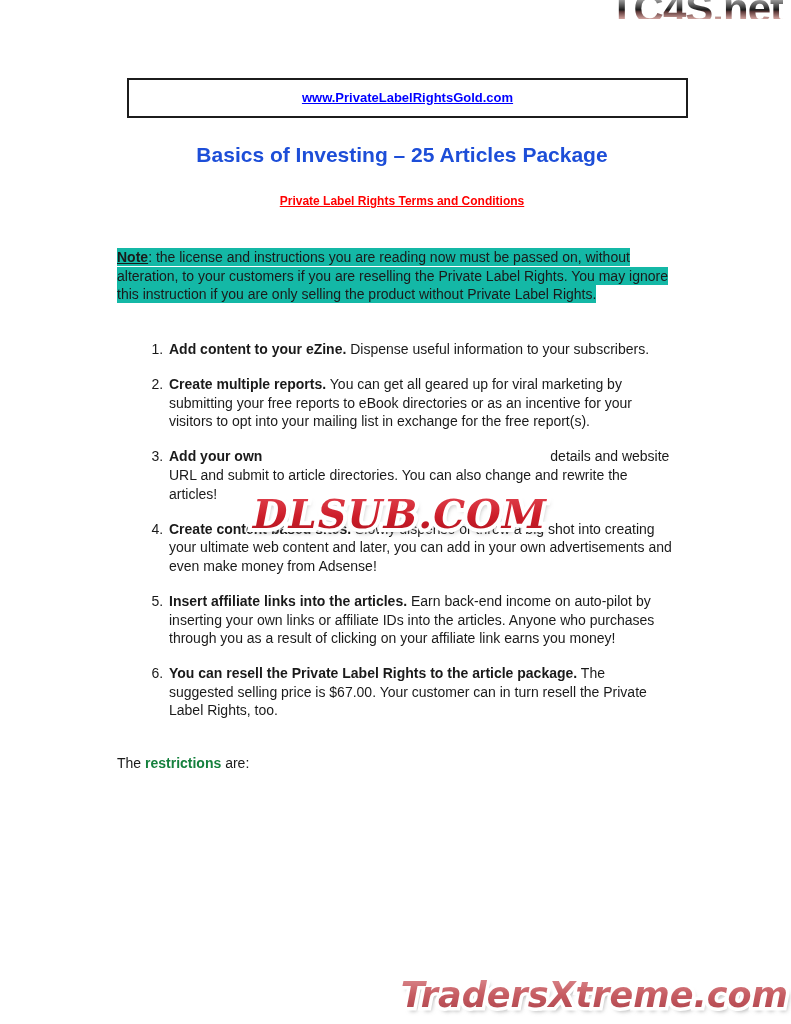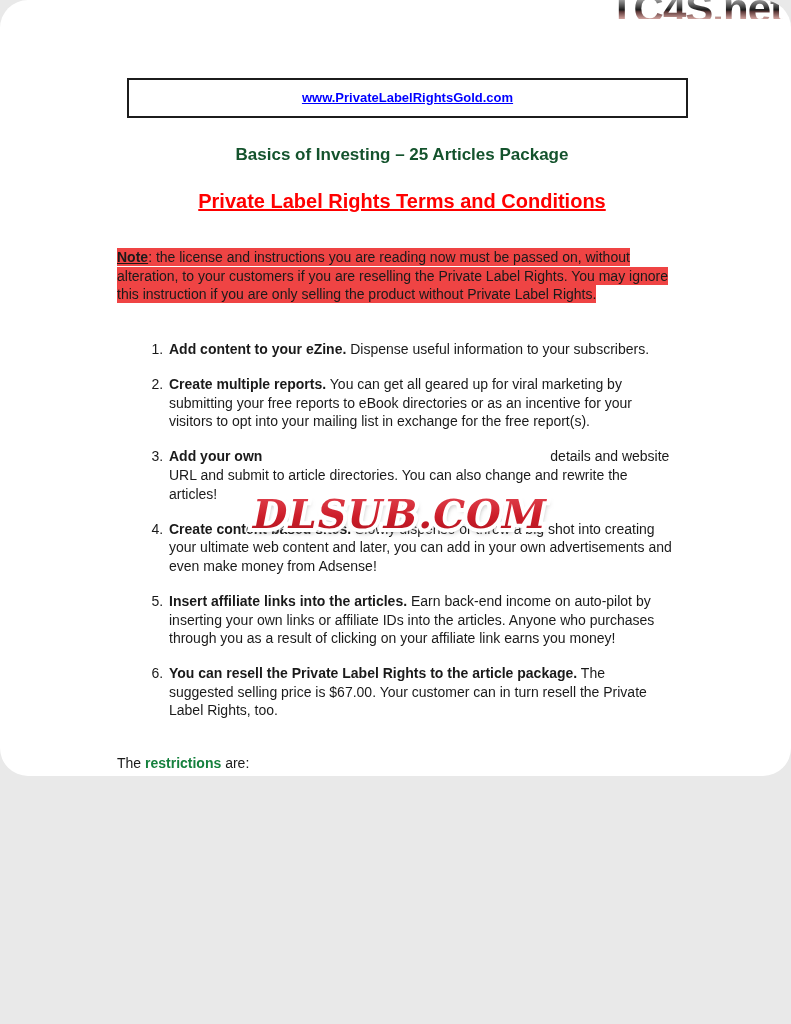--- a/index.html
+++ b/index.html
@@ -1,26 +1,25 @@
 <!DOCTYPE html>
 <html><head>
 <meta charset="utf-8">
 <style>
   html,body { margin:0; padding:0; background:#e9e9e9; }
   .page {
     position:relative;
-    width:791px; height:776px;
+    width:791px; height:1024px;
     margin:0 auto;
     background:#ffffff;
     overflow:hidden;
     font-family:"Liberation Sans", sans-serif;
     color:#1a1a1a;
     font-size:14px;
     line-height:18.6px;
-    border-radius:28px;
   }
 
   
   .top-logo {
     position:absolute; top:0px; right:8px;
     font-size:42px; font-weight:bold; letter-spacing:-1px;
     background:linear-gradient(180deg,#9a9a9a 0%,#4a4a4a 34%,#1b1b1b 52%,#5f3b3a 62%,#c99b97 96%);
     -webkit-background-clip:text; background-clip:text;
     color:transparent;
   }
@@ -34,33 +33,33 @@
     background:#fff;
   }
   .link-box a {
     color:#0000ff; font-weight:bold; font-size:13px;
     text-decoration:underline; cursor:pointer;
   }
 
   
   .doc-title {
     position:absolute; top:146px; left:117px; width:570px;
-    text-align:center; color:#14532d; font-weight:bold; font-size:17px;
+    text-align:center; color:#1d4ed8; font-weight:bold; font-size:21px;
   }
   .doc-subtitle {
     position:absolute; top:192px; left:117px; width:570px;
-    text-align:center; color:#ff0000; font-weight:bold; font-size:20px;
+    text-align:center; color:#ff0000; font-weight:bold; font-size:12px;
     text-decoration:underline;
   }
 
   
   .note {
     position:absolute; top:248px; left:117px; width:556px;
   }
-  .note .hl { background:#ef4444; padding:1px 0; }
+  .note .hl { background:#14b8a6; padding:1px 0; }
   .note .note-label { font-weight:bold; text-decoration:underline; }
 
   
   .content {
     position:absolute; top:340px; left:117px; width:556px;
   }
   .intro { margin:0 0 19px 0; }
   b { font-weight:bold; }
 
   ol.rights, ol.restrict {

